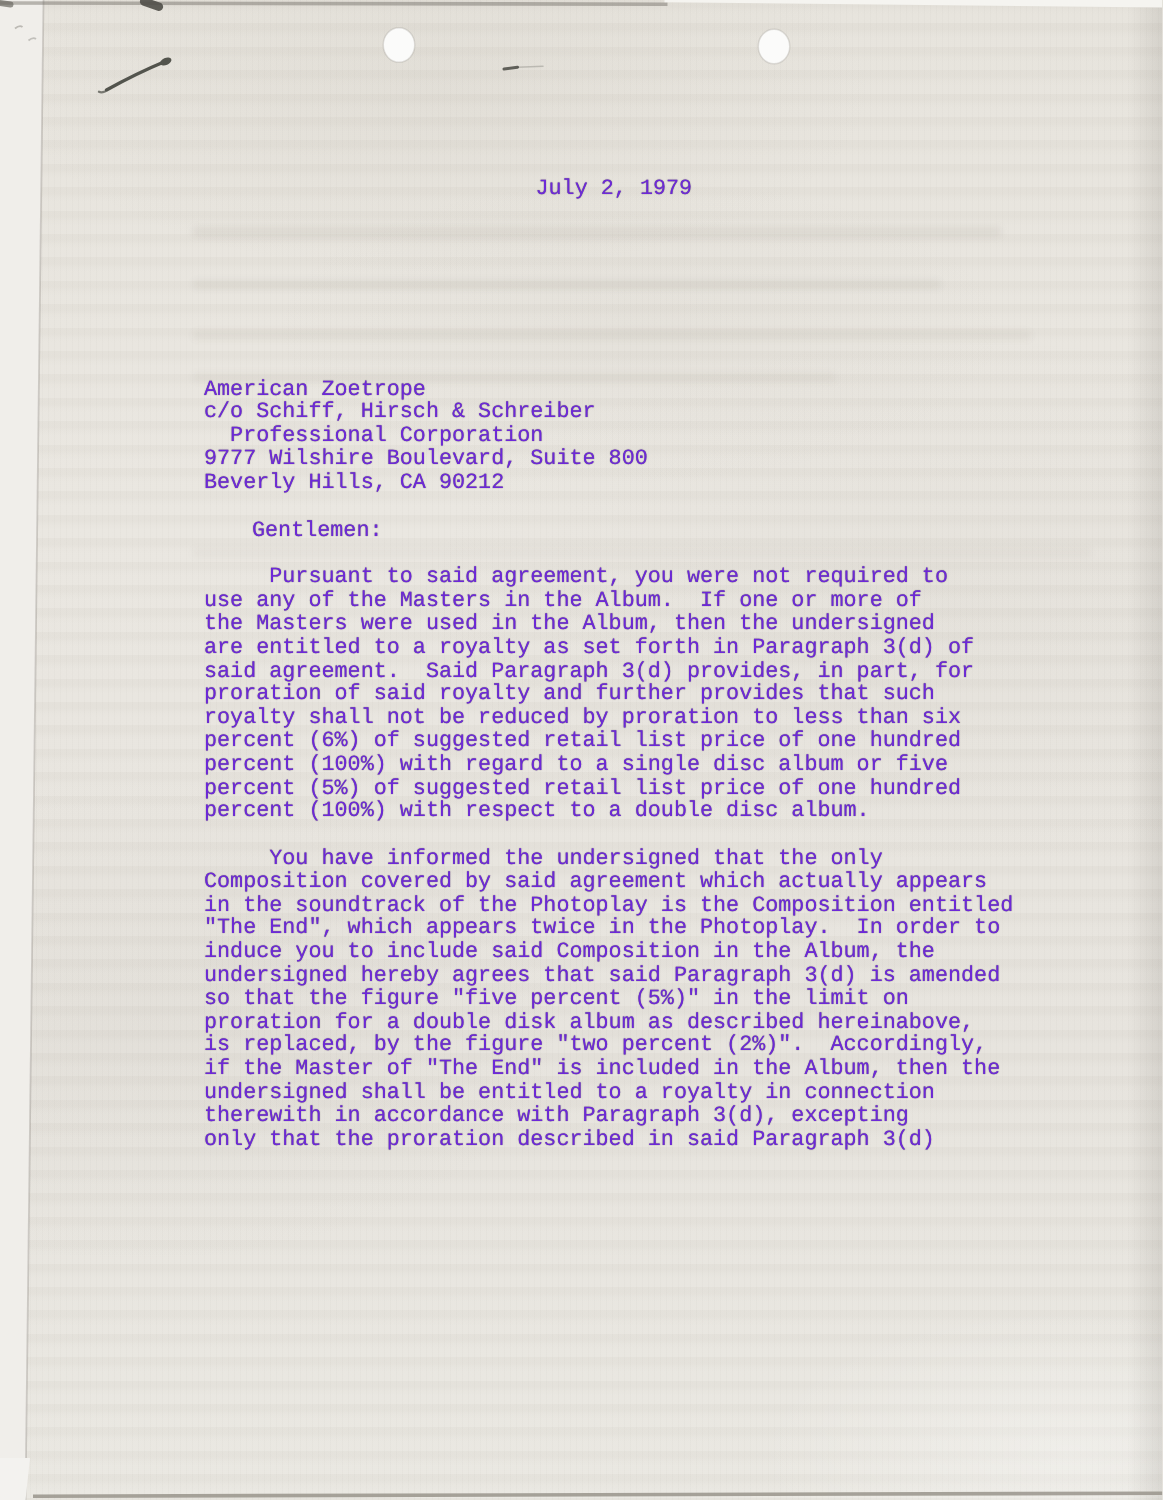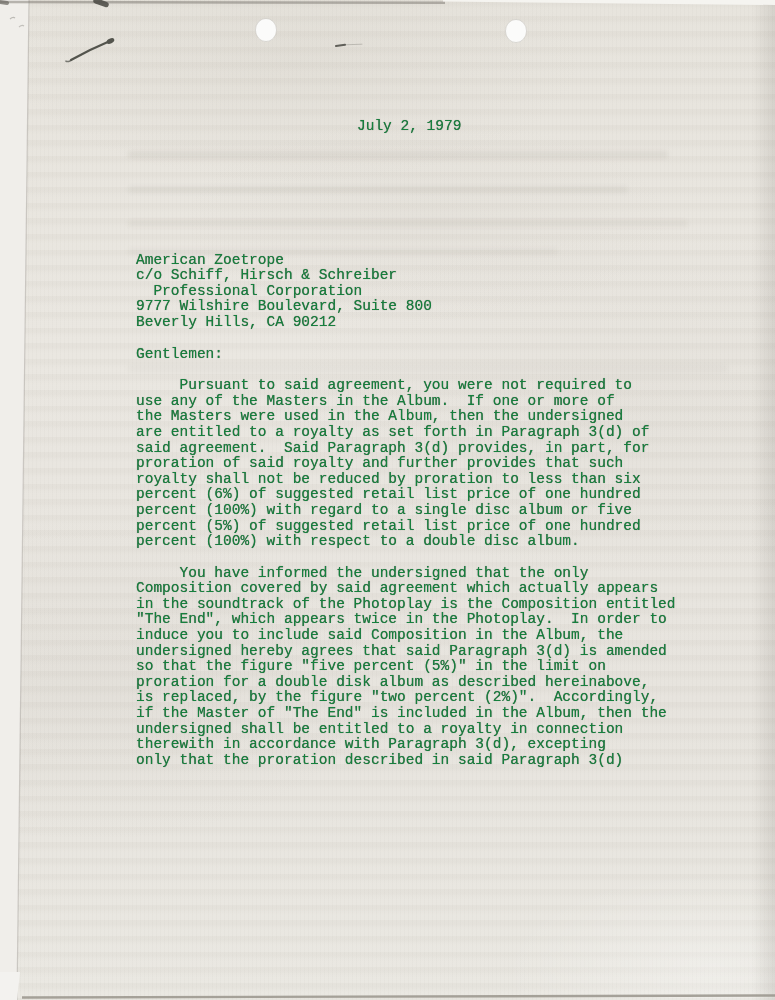--- a/index.html
+++ b/index.html
@@ -38,27 +38,27 @@
   }
   .g1 { top: 151px; width: 540px; }
   .g2 { top: 186px; width: 500px; opacity: .8; }
   .g3 { top: 220px; width: 560px; opacity: .7; }
   .g4 { top: 248px; width: 430px; opacity: .6; }
   .g5 { top: 365px; width: 600px; opacity: .5; }
   
   .letter {
     position: absolute; left: 136px; top: 119px; width: 600px;
     font-size: 14.5px; line-height: 15.6px;
-    color: #15803d;
+    color: #6d28d9;
     text-shadow: 0 0 0.7px rgba(61,59,54,0.8);
   }
   .mono { white-space: pre; margin: 0; }
   .date-line   { margin-left: 221px; }
   .recipient   { margin-top: 118px; }
-  .salutation  { margin-top: 16px; }
+  .salutation  { margin-top: 16px; margin-left: 32px; }
   .para        { margin-top: 16px; }
   
   .artifacts { position: absolute; inset: 0; pointer-events: none; }
 </style>
 </head>
 <body>
 
 <div class="paper"></div>
 <div class="ghost g1"></div>
 <div class="ghost g2"></div>

